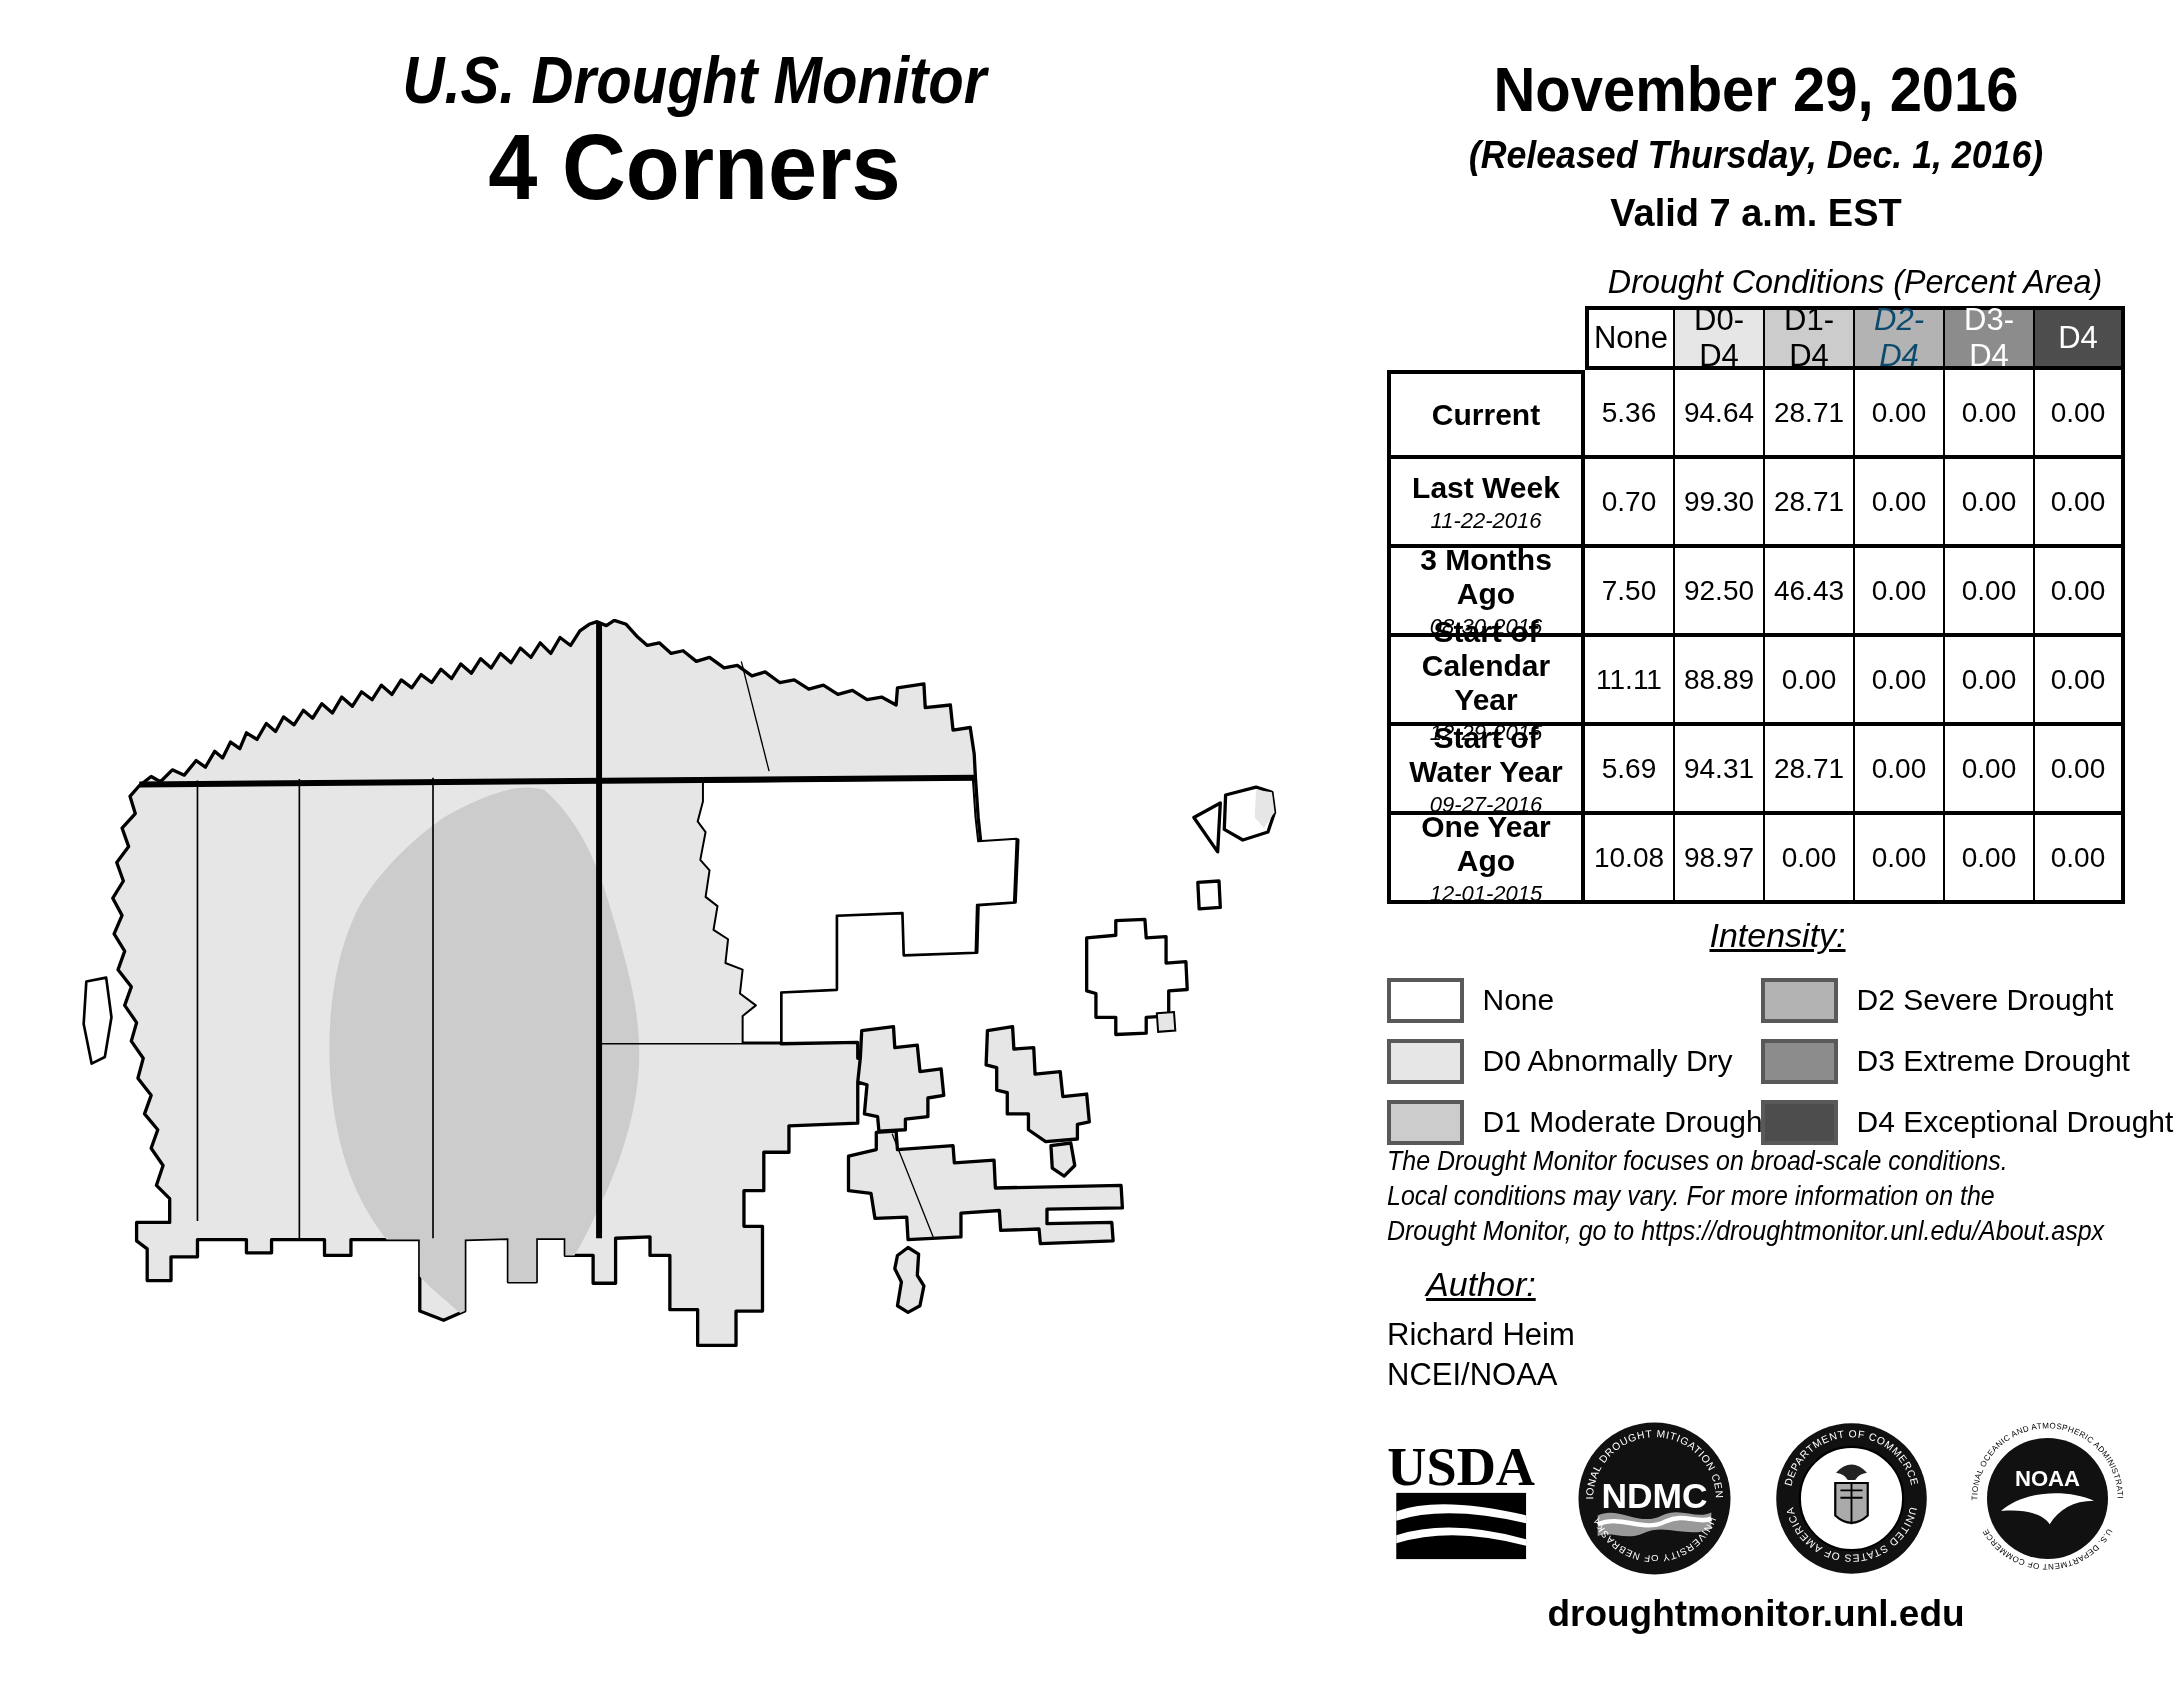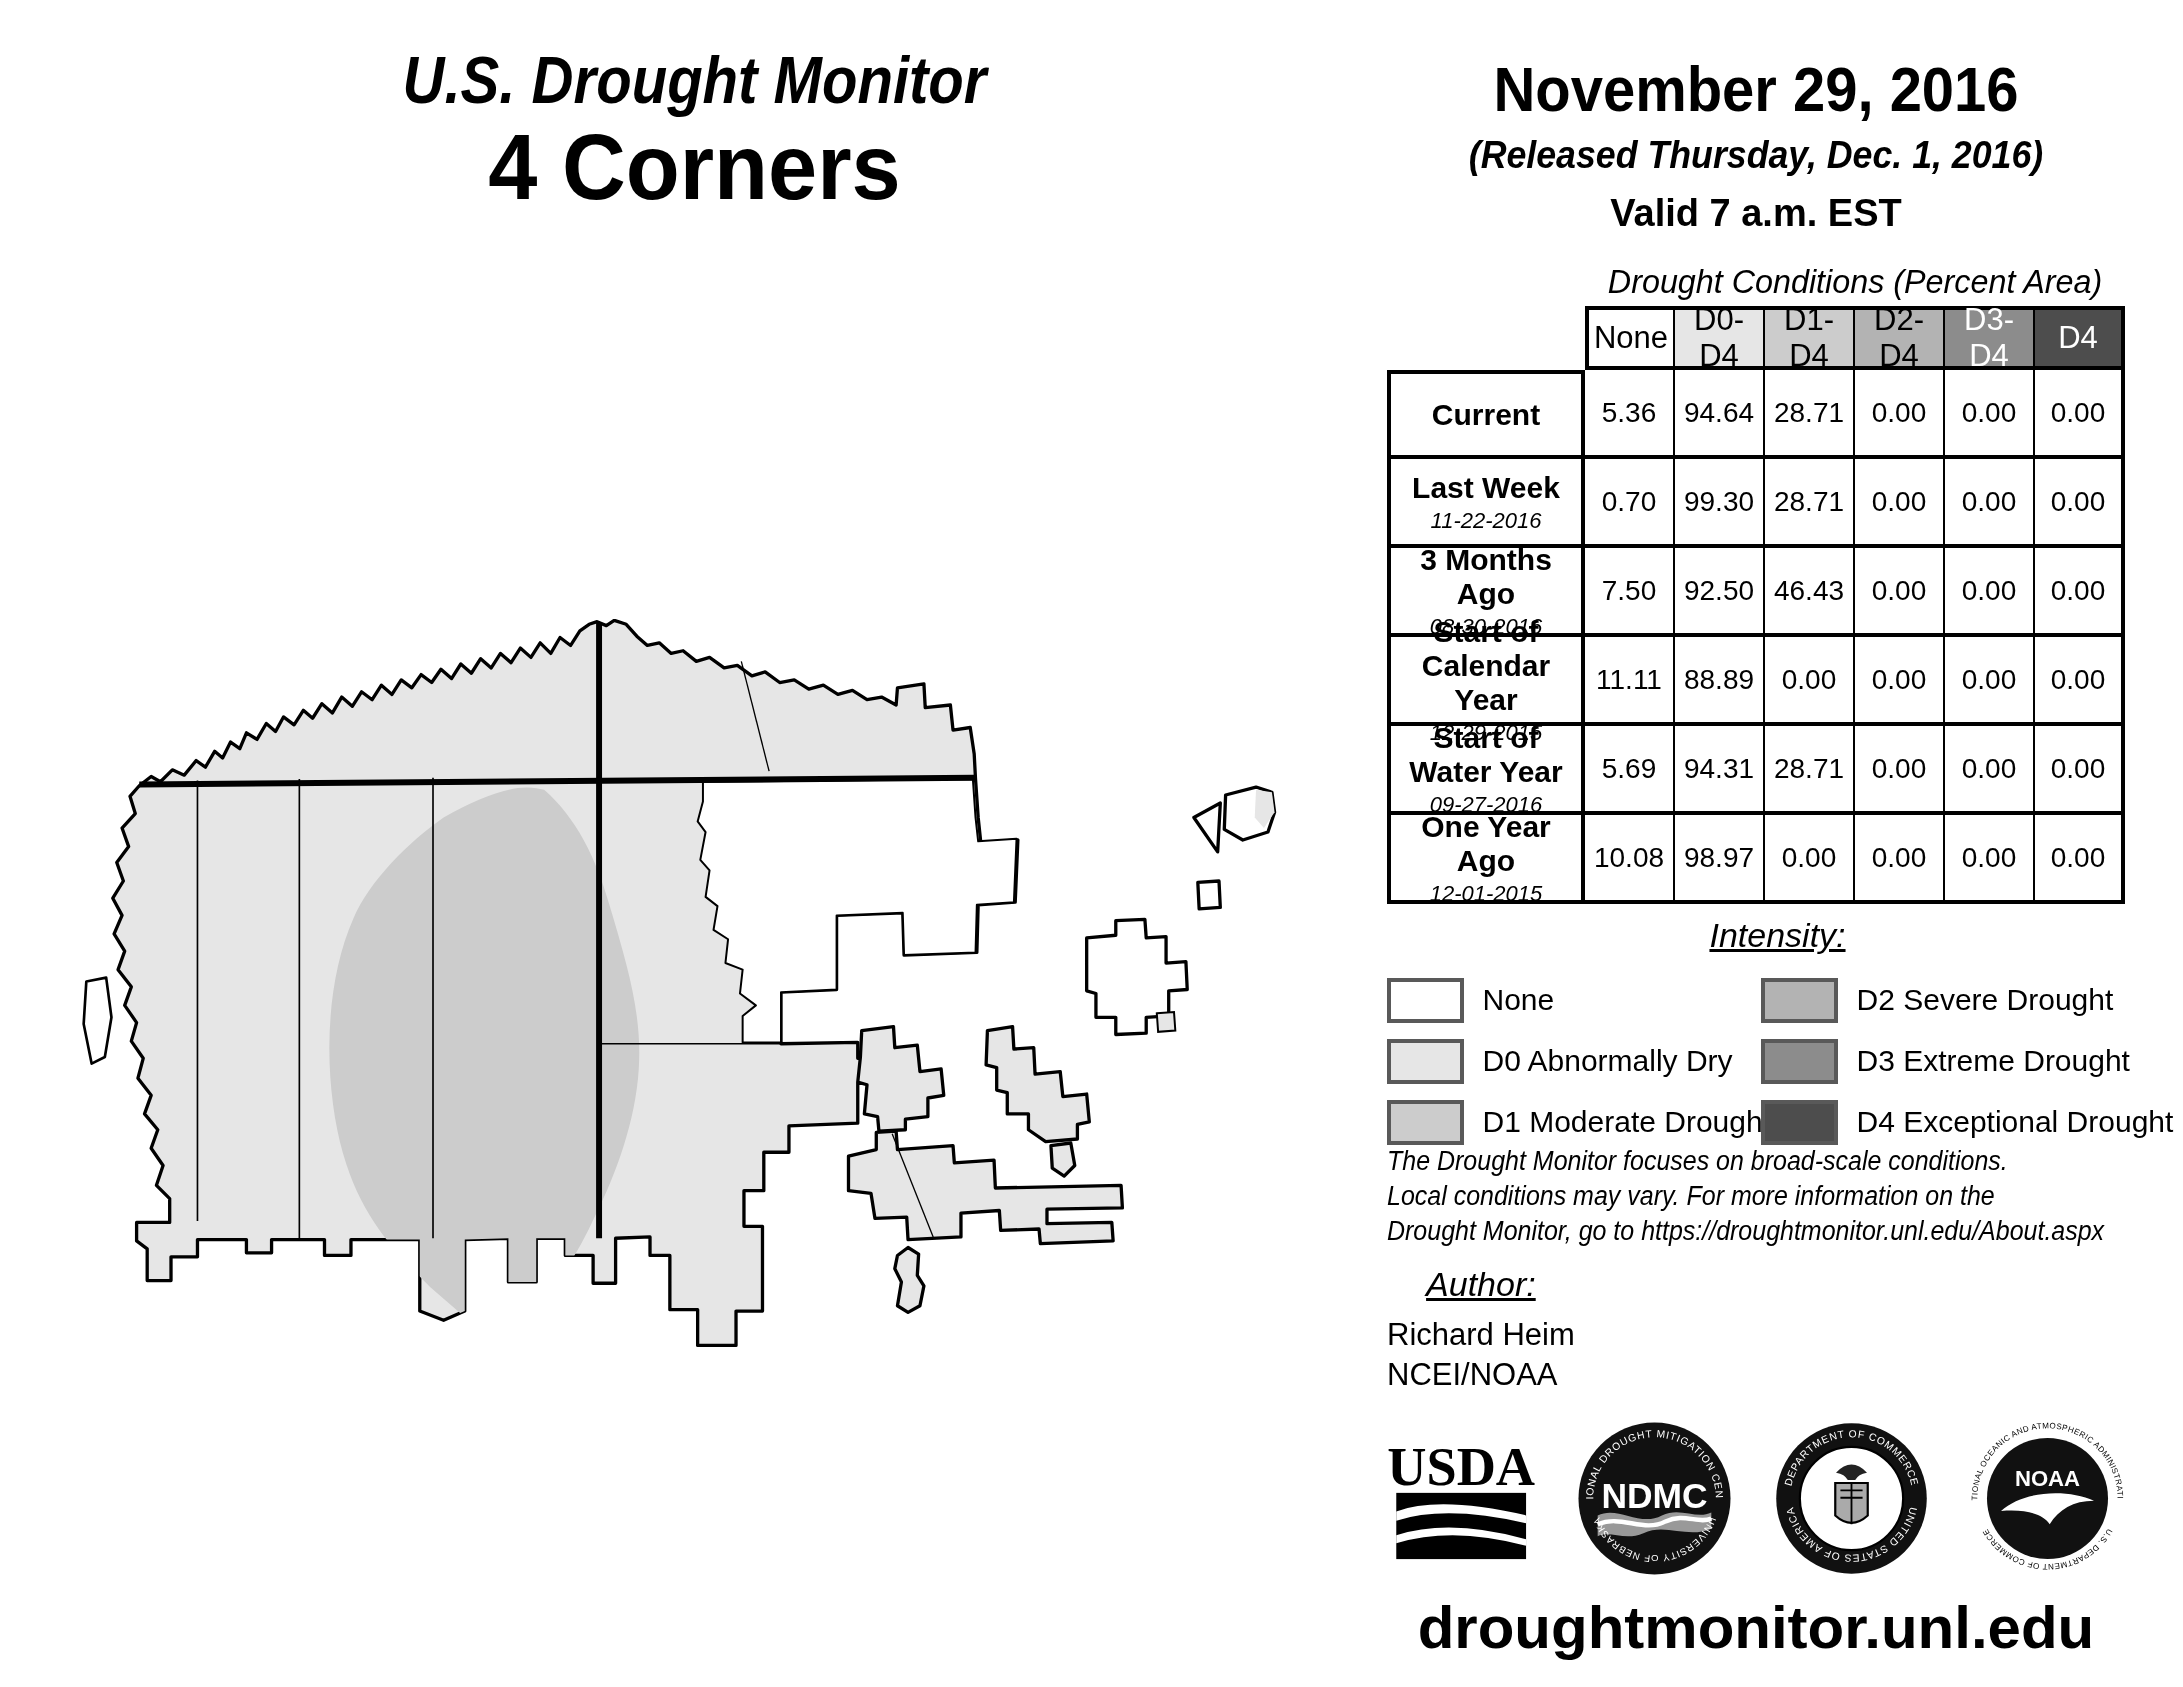--- a/index.html
+++ b/index.html
@@ -42,21 +42,21 @@
   .legend-col.left{width:374px;}
   .legend-item{display:flex;align-items:center;}
   .chip{width:69px;height:37px;border:4.6px solid #595959;flex:0 0 auto;}
   .legend-label{font-size:30px;margin-left:18.5px;white-space:nowrap;}
   
   .disclaimer{position:absolute;left:1387px;top:1143px;width:860px;
     font-size:28.4px;font-style:italic;line-height:35px;transform:scaleX(0.88);transform-origin:0 0;white-space:nowrap;}
   .author{position:absolute;left:1387px;top:1265px;}
   .author .names{font-size:31px;line-height:40px;margin-top:11px;}
   .logos{position:absolute;left:1387px;top:1421px;width:738px;display:flex;align-items:center;justify-content:space-between;}
-  .site-url{position:absolute;left:1387px;top:1593px;width:738px;text-align:center;font-size:60px;font-weight:bold;}
+  .site-url{position:absolute;left:1387px;top:1593px;width:738px;text-align:center;font-size:37px;font-weight:bold;}
   
   .map-wrap{position:absolute;left:73px;top:619px;width:1244px;height:741px;}
 </style>
 </head>
 <body>
 
 <div class="title-block">
   <div class="main-title">U.S. Drought Monitor</div>
   <div class="region-title">4 Corners</div>
 </div>
@@ -67,21 +67,21 @@
   <div class="date-valid">Valid 7 a.m. EST</div>
 </div>
 
 <div class="table-title">Drought Conditions (Percent Area)</div>
 
 <div class="dm-table">
   <div class="cell corner"></div>
   <div class="cell th first" style="background: rgb(255, 255, 255); color: rgb(0, 0, 0);">None</div>
   <div class="cell th" style="background: rgb(230, 230, 230); color: rgb(0, 0, 0);">D0-D4</div>
   <div class="cell th" style="background: rgb(204, 204, 204); color: rgb(0, 0, 0);">D1-D4</div>
-  <div class="cell th" style="background: rgb(179, 179, 179); color: #000000;">D2-D4</div>
+  <div class="cell th" style="background: rgb(179, 179, 179); color: #0c4a6e; font-style: italic;">D2-D4</div>
   <div class="cell th" style="background: rgb(140, 140, 140); color: rgb(255, 255, 255);">D3-D4</div>
   <div class="cell th last" style="background: rgb(77, 77, 77); color: rgb(255, 255, 255);">D4</div>
 
   <div class="cell rl first">
     <span class="lbl">Current</span>
   </div>
   <div class="cell td">5.36</div>
   <div class="cell td">94.64</div>
   <div class="cell td">28.71</div>
   <div class="cell td">0.00</div>

